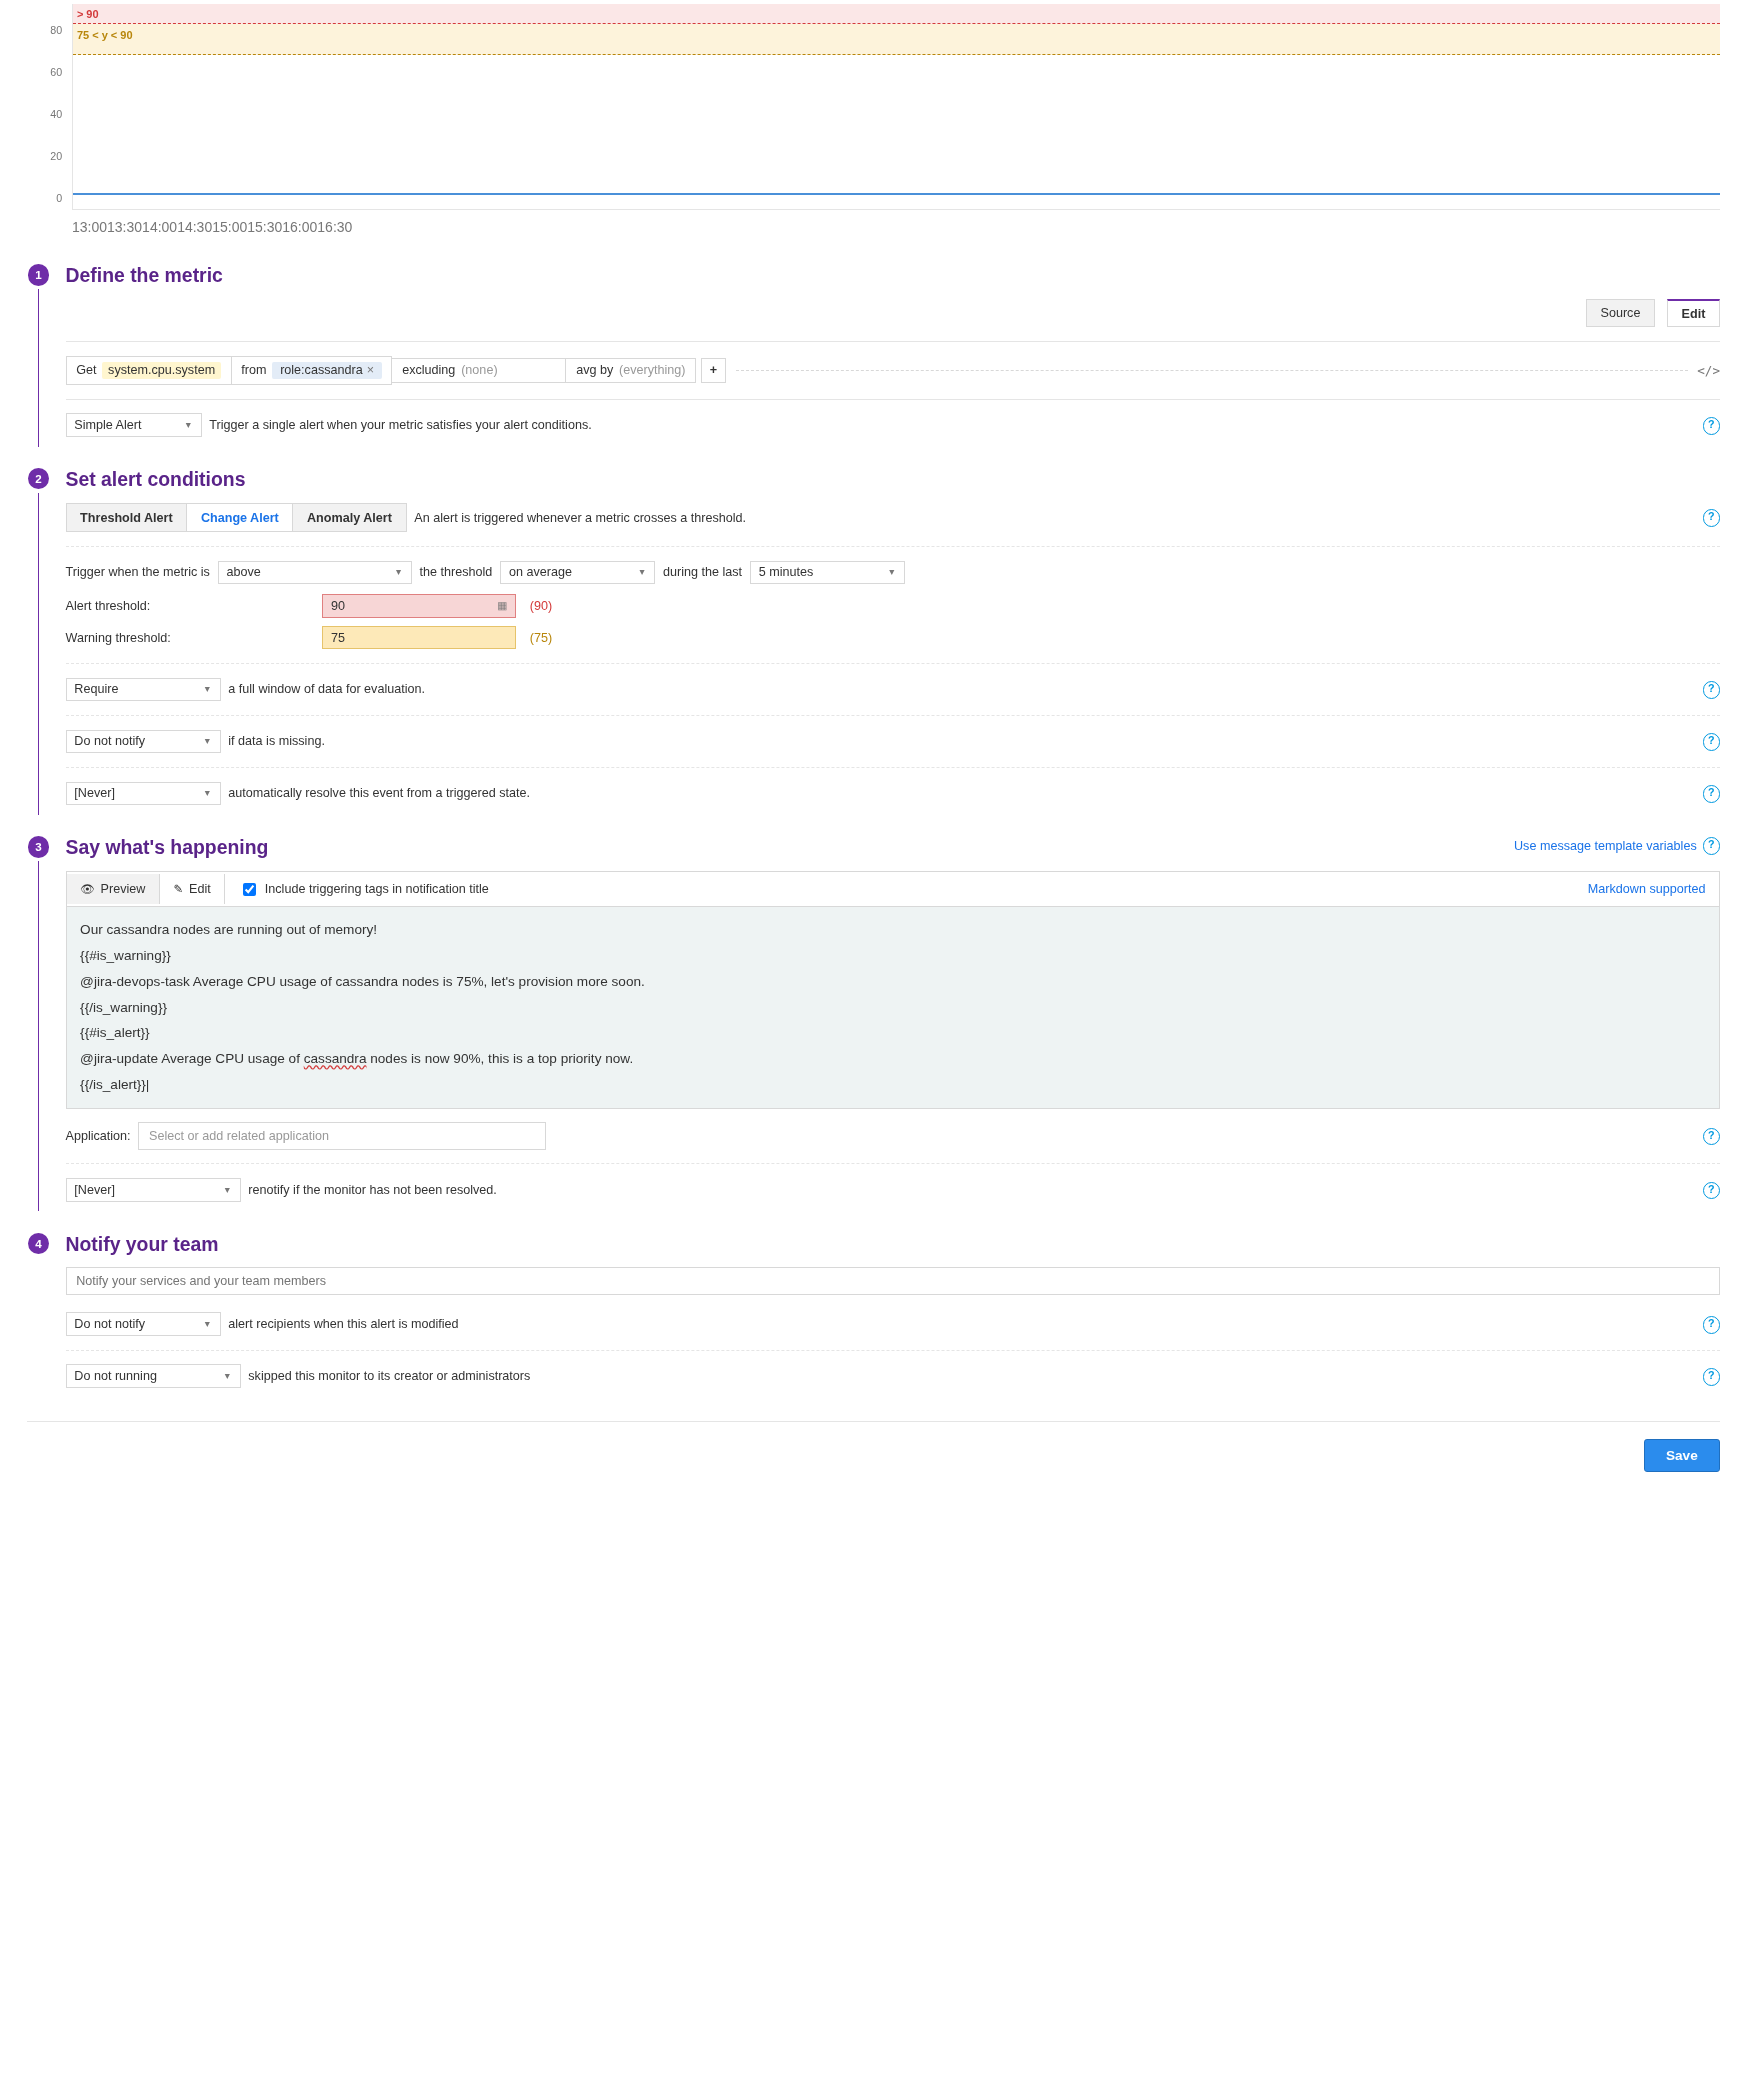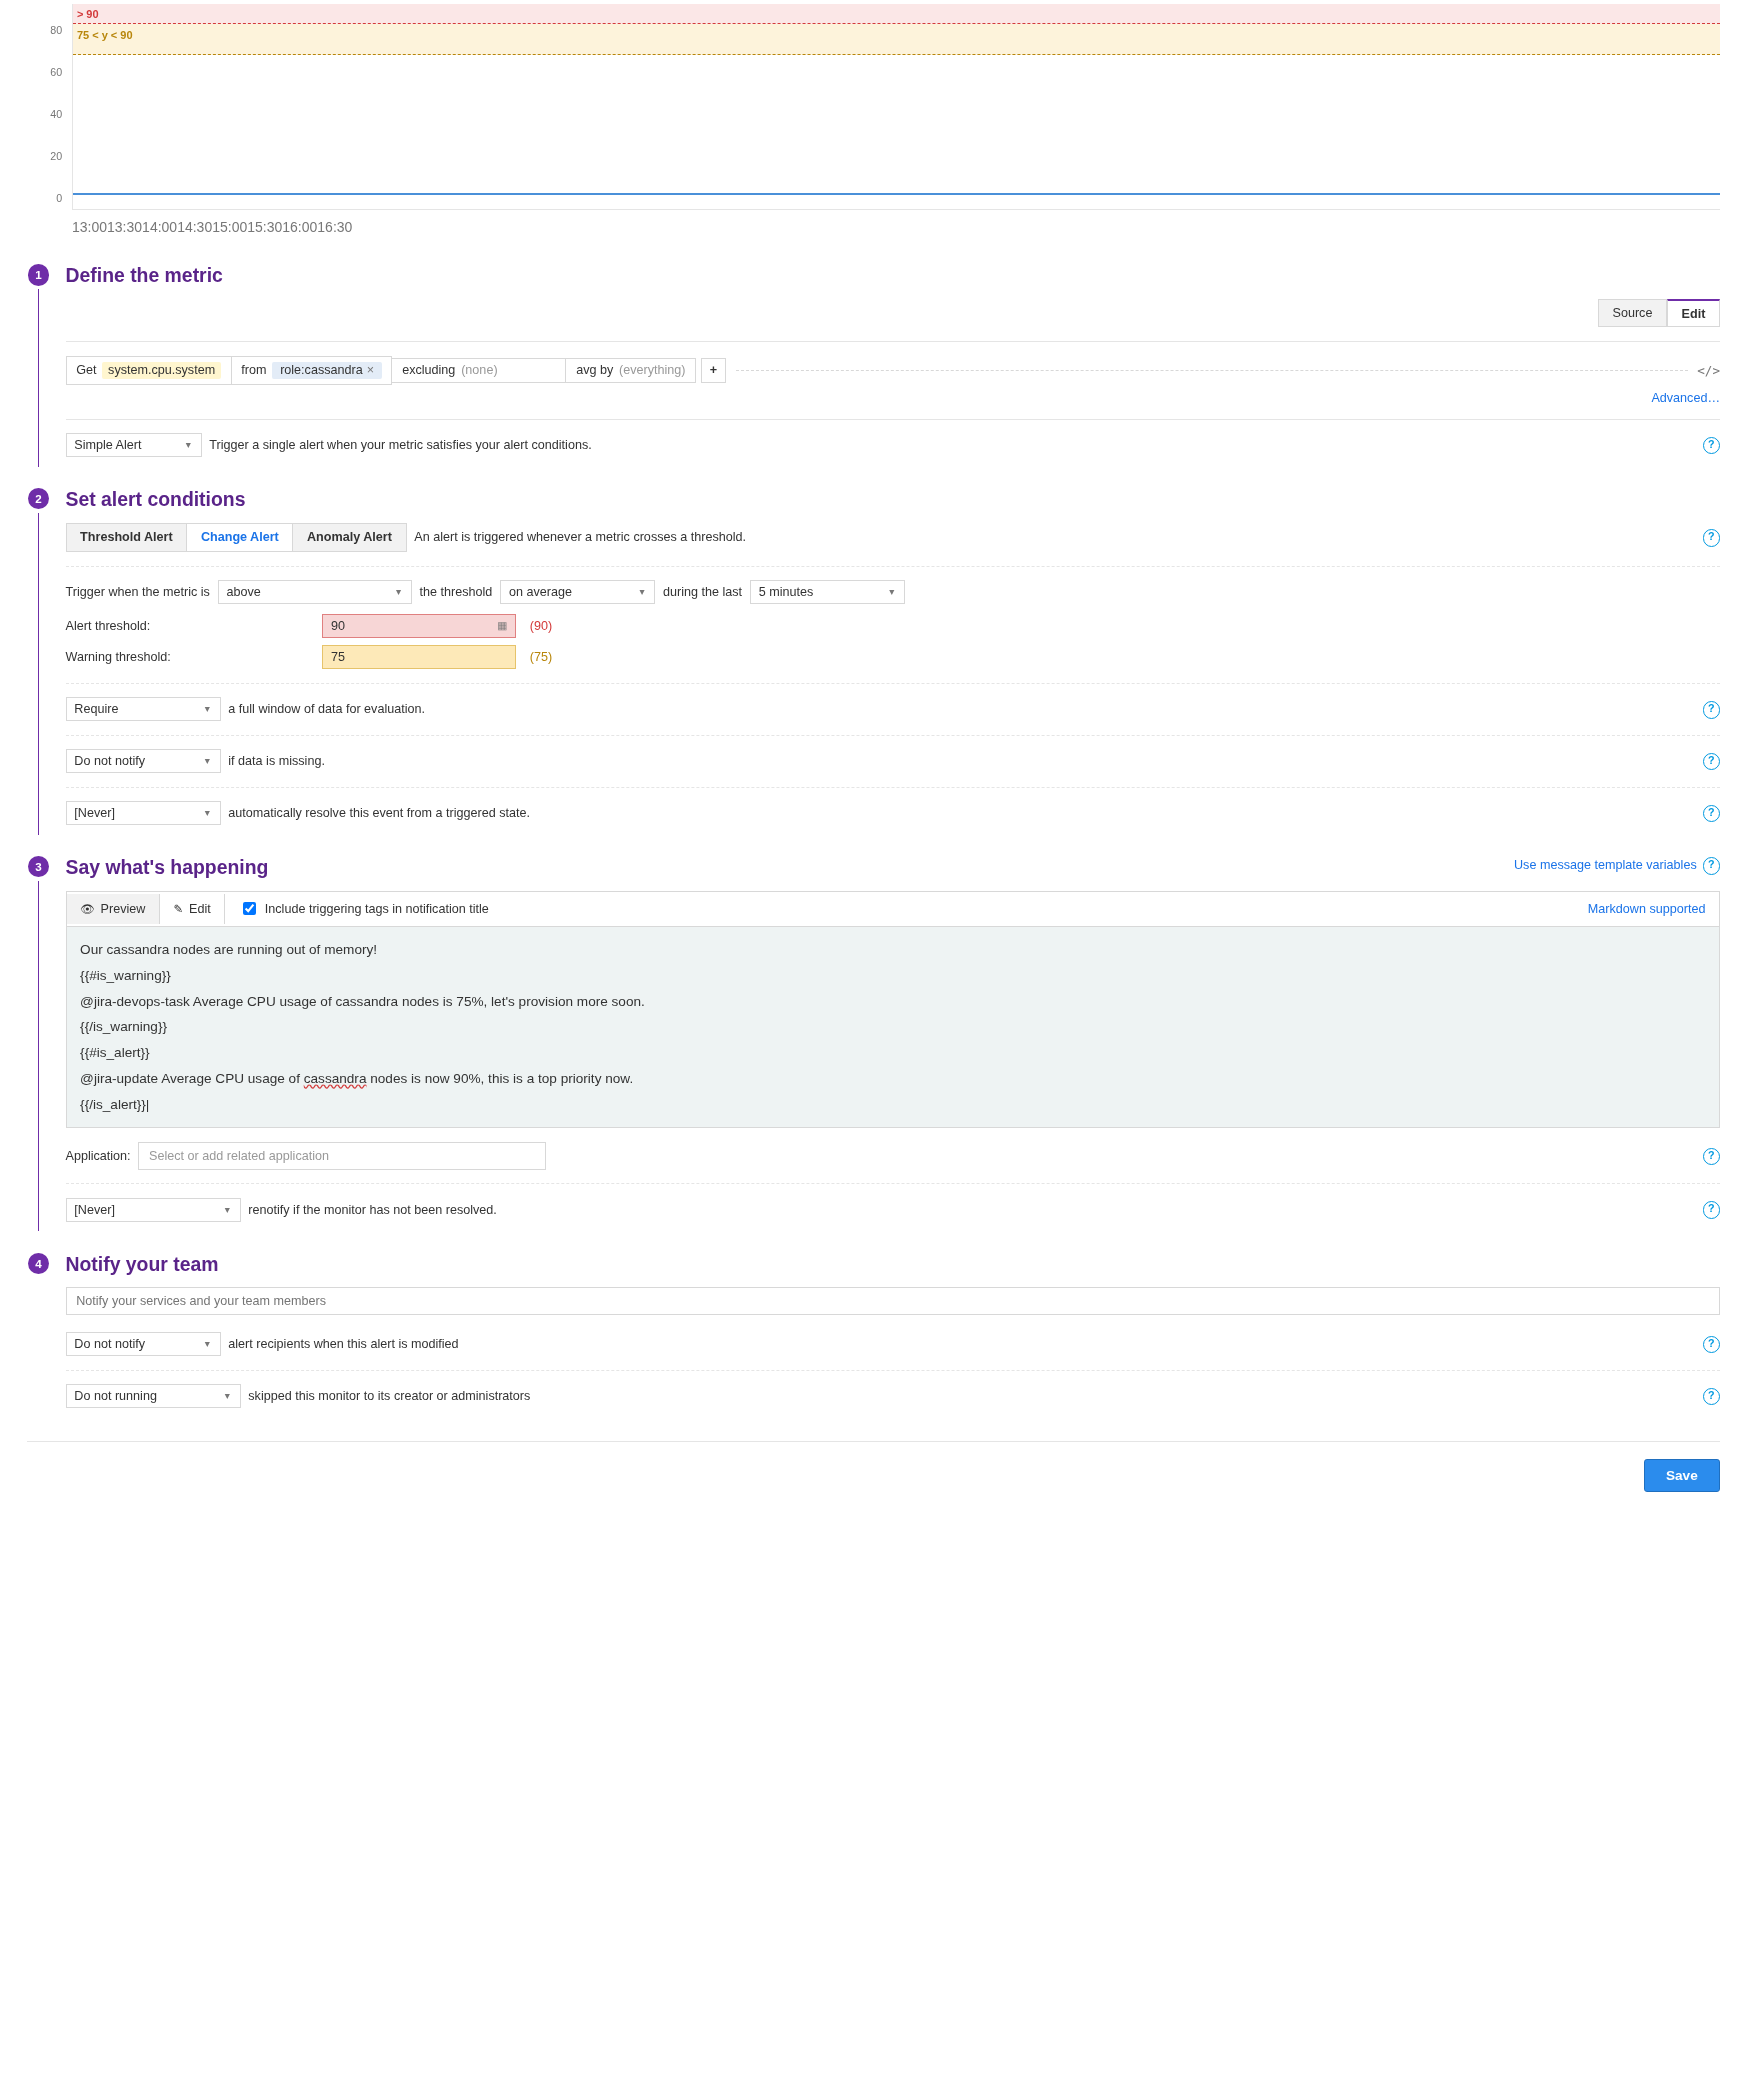--- a/index.html
+++ b/index.html
@@ -66,21 +66,21 @@
     color: var(--purple-dark);
     font-size: 19.4px;
     font-weight: 700;
     margin: 0 0 11.6px 0;
   }
 
   .divider { border-top: 1px solid var(--border-light); margin: 13.6px 0; }
   .divider.dashed { border-top: 1px dashed var(--border-light); }
 
   
-  .src-edit-tabs { display: flex; justify-content: flex-end; gap: 0; }
+  .src-edit-tabs { display: flex; justify-content: flex-end; gap: 12px; }
   .src-edit-tabs .tab {
     padding: 5.8px 13.6px; border: 1px solid var(--border);
     background: var(--bg-gray); font-size: 12.6px; cursor: pointer;
   }
   .src-edit-tabs .tab.active { background: #fff; border-top: 2.9px solid var(--purple); font-weight: 600; }
 
   
   .query-row { display: flex; align-items: center; gap: 0; margin-top: 11.6px; }
   .seg {
     display: inline-flex; align-items: center; gap: 5.8px;
@@ -231,23 +231,20 @@
         <span class="muted">(none)</span>
       </span>
       <span class="seg">
         <span>avg by</span>
         <span class="muted">(everything)</span>
       </span>
       <span style="width:5.8px"></span>
       <span class="plus-btn">+</span>
       <span class="dashed-fill"></span>
       <span class="code-icon">&lt;/&gt;</span>
-    </div>
-    <div class="right-links">
-      <span class="link">Advanced…</span>
     </div>
 
     <div class="divider"></div>
 
     <div class="row">
       <span class="select" style="min-width:136px">
         <span>Simple Alert</span>
         <span class="caret">▼</span>
       </span>
       <span class="desc">Trigger a single alert when your metric satisfies your alert conditions.</span>

